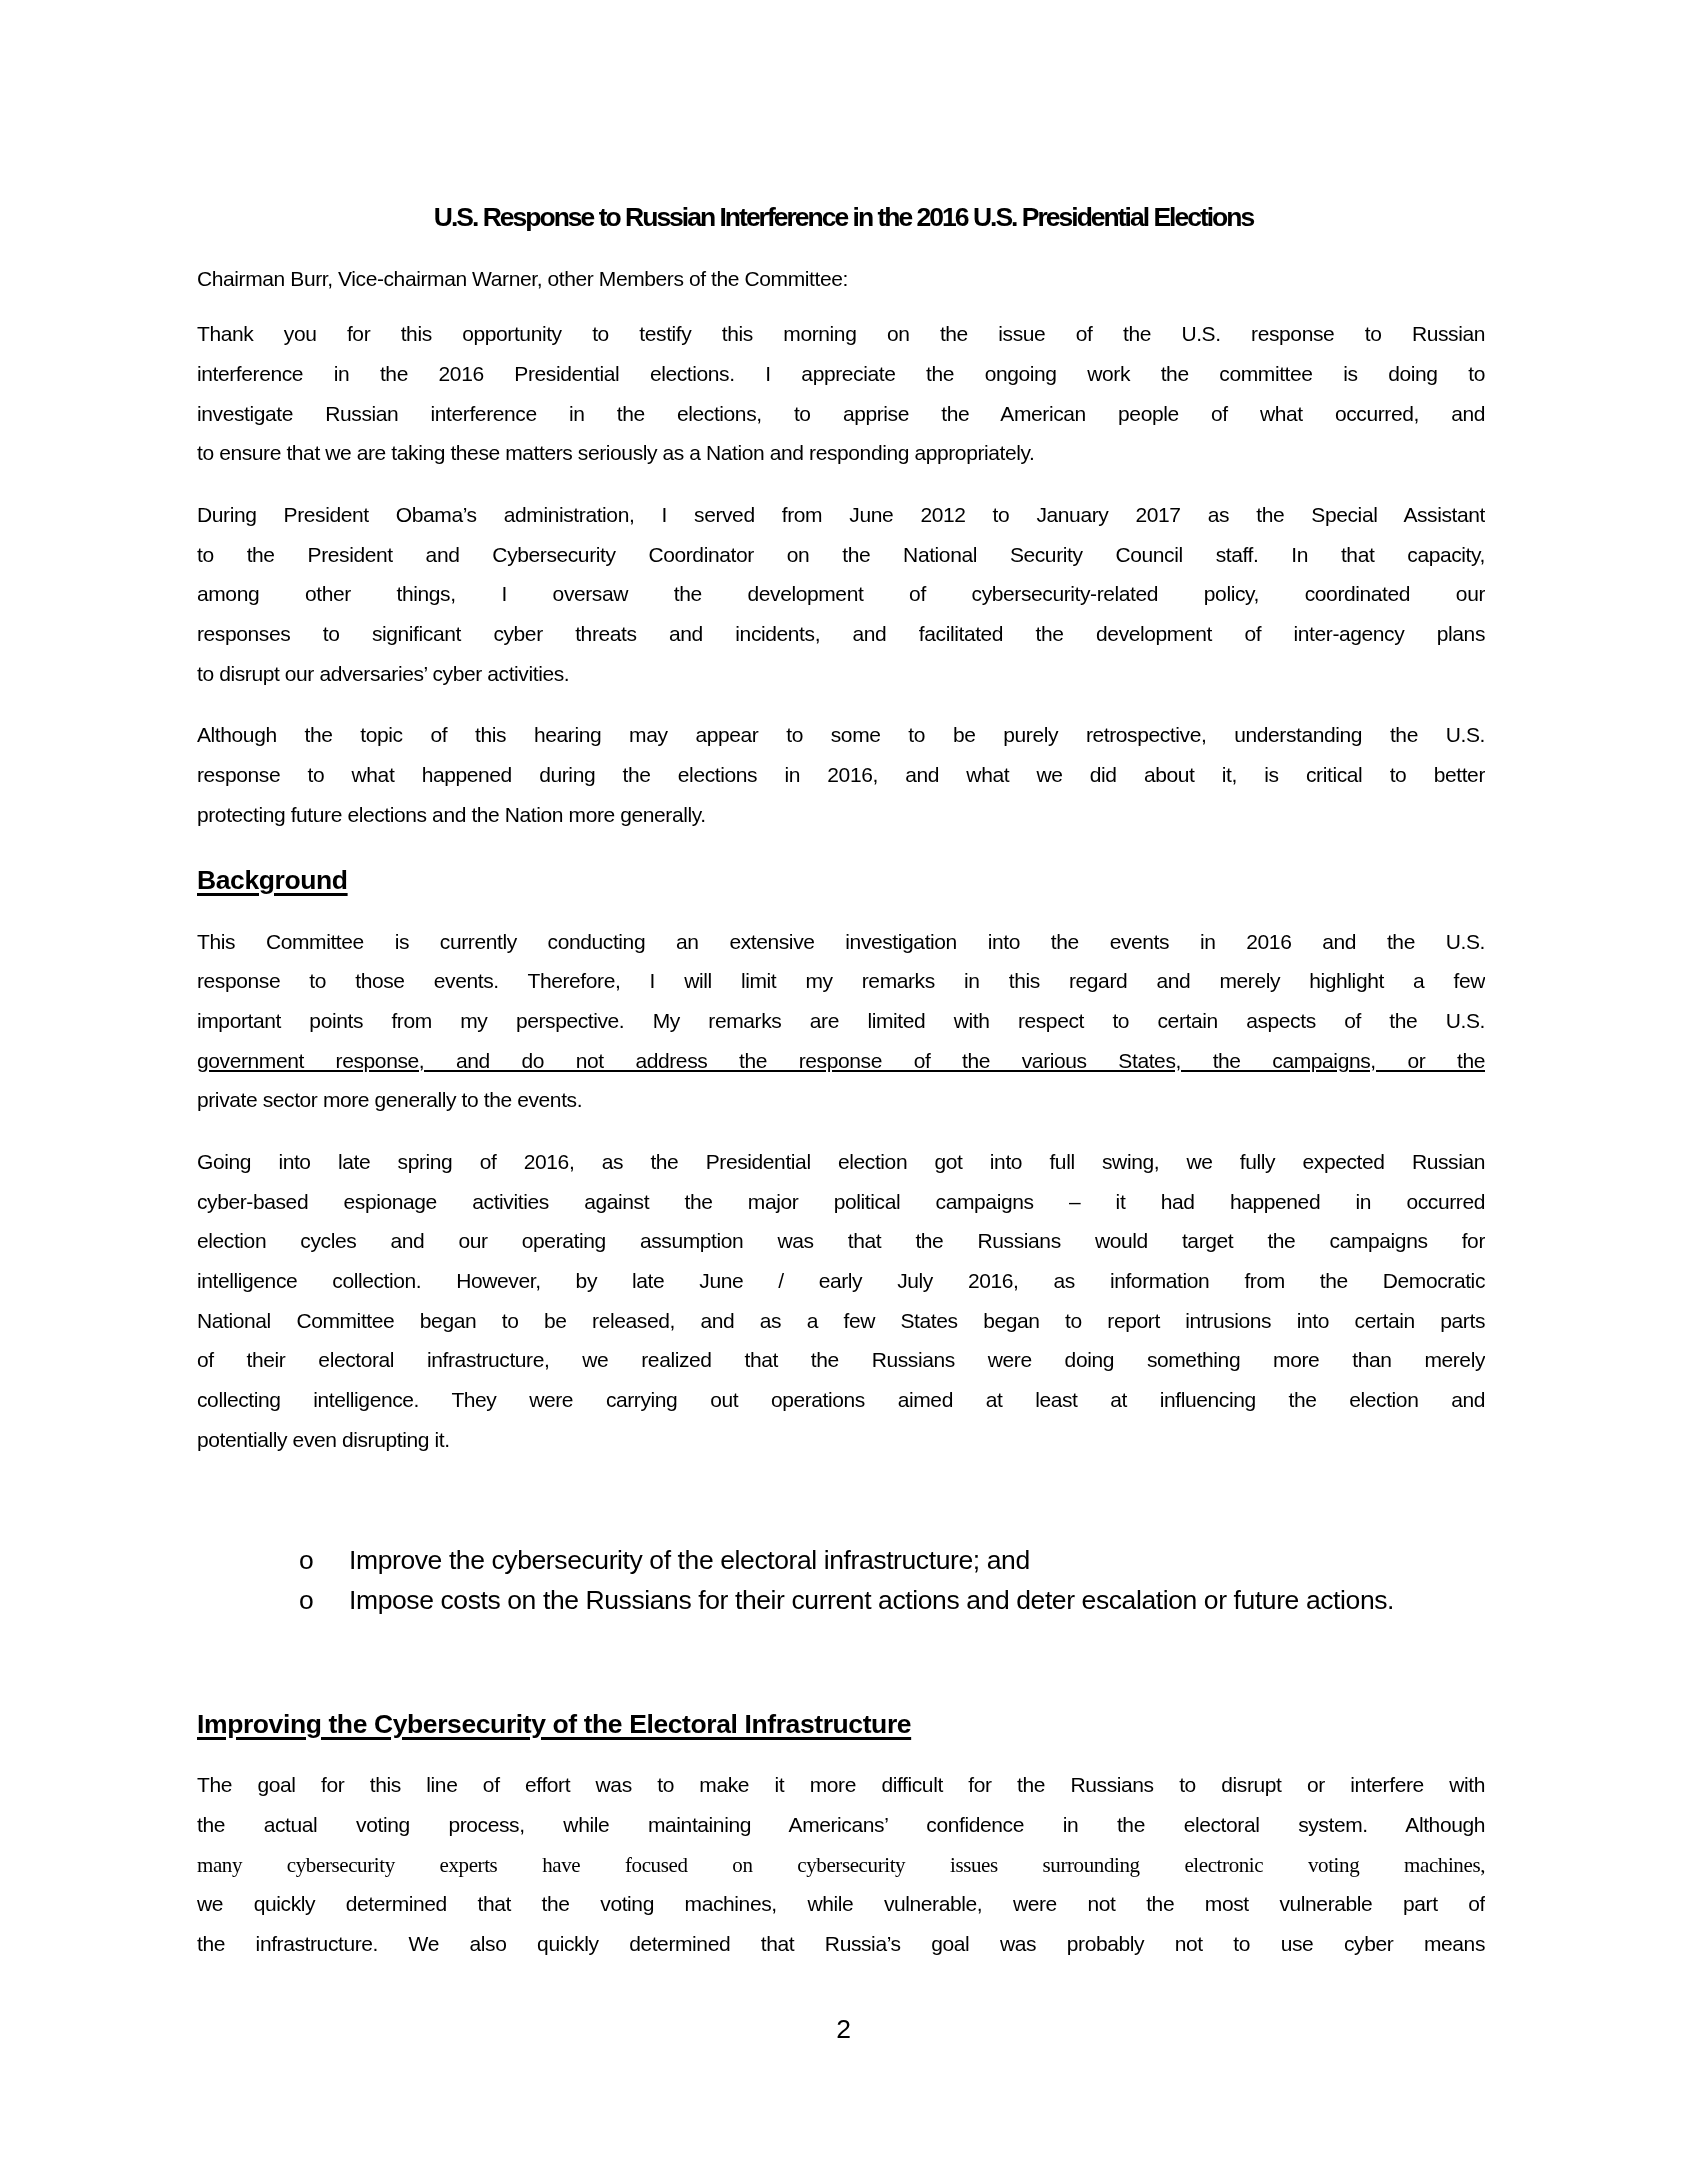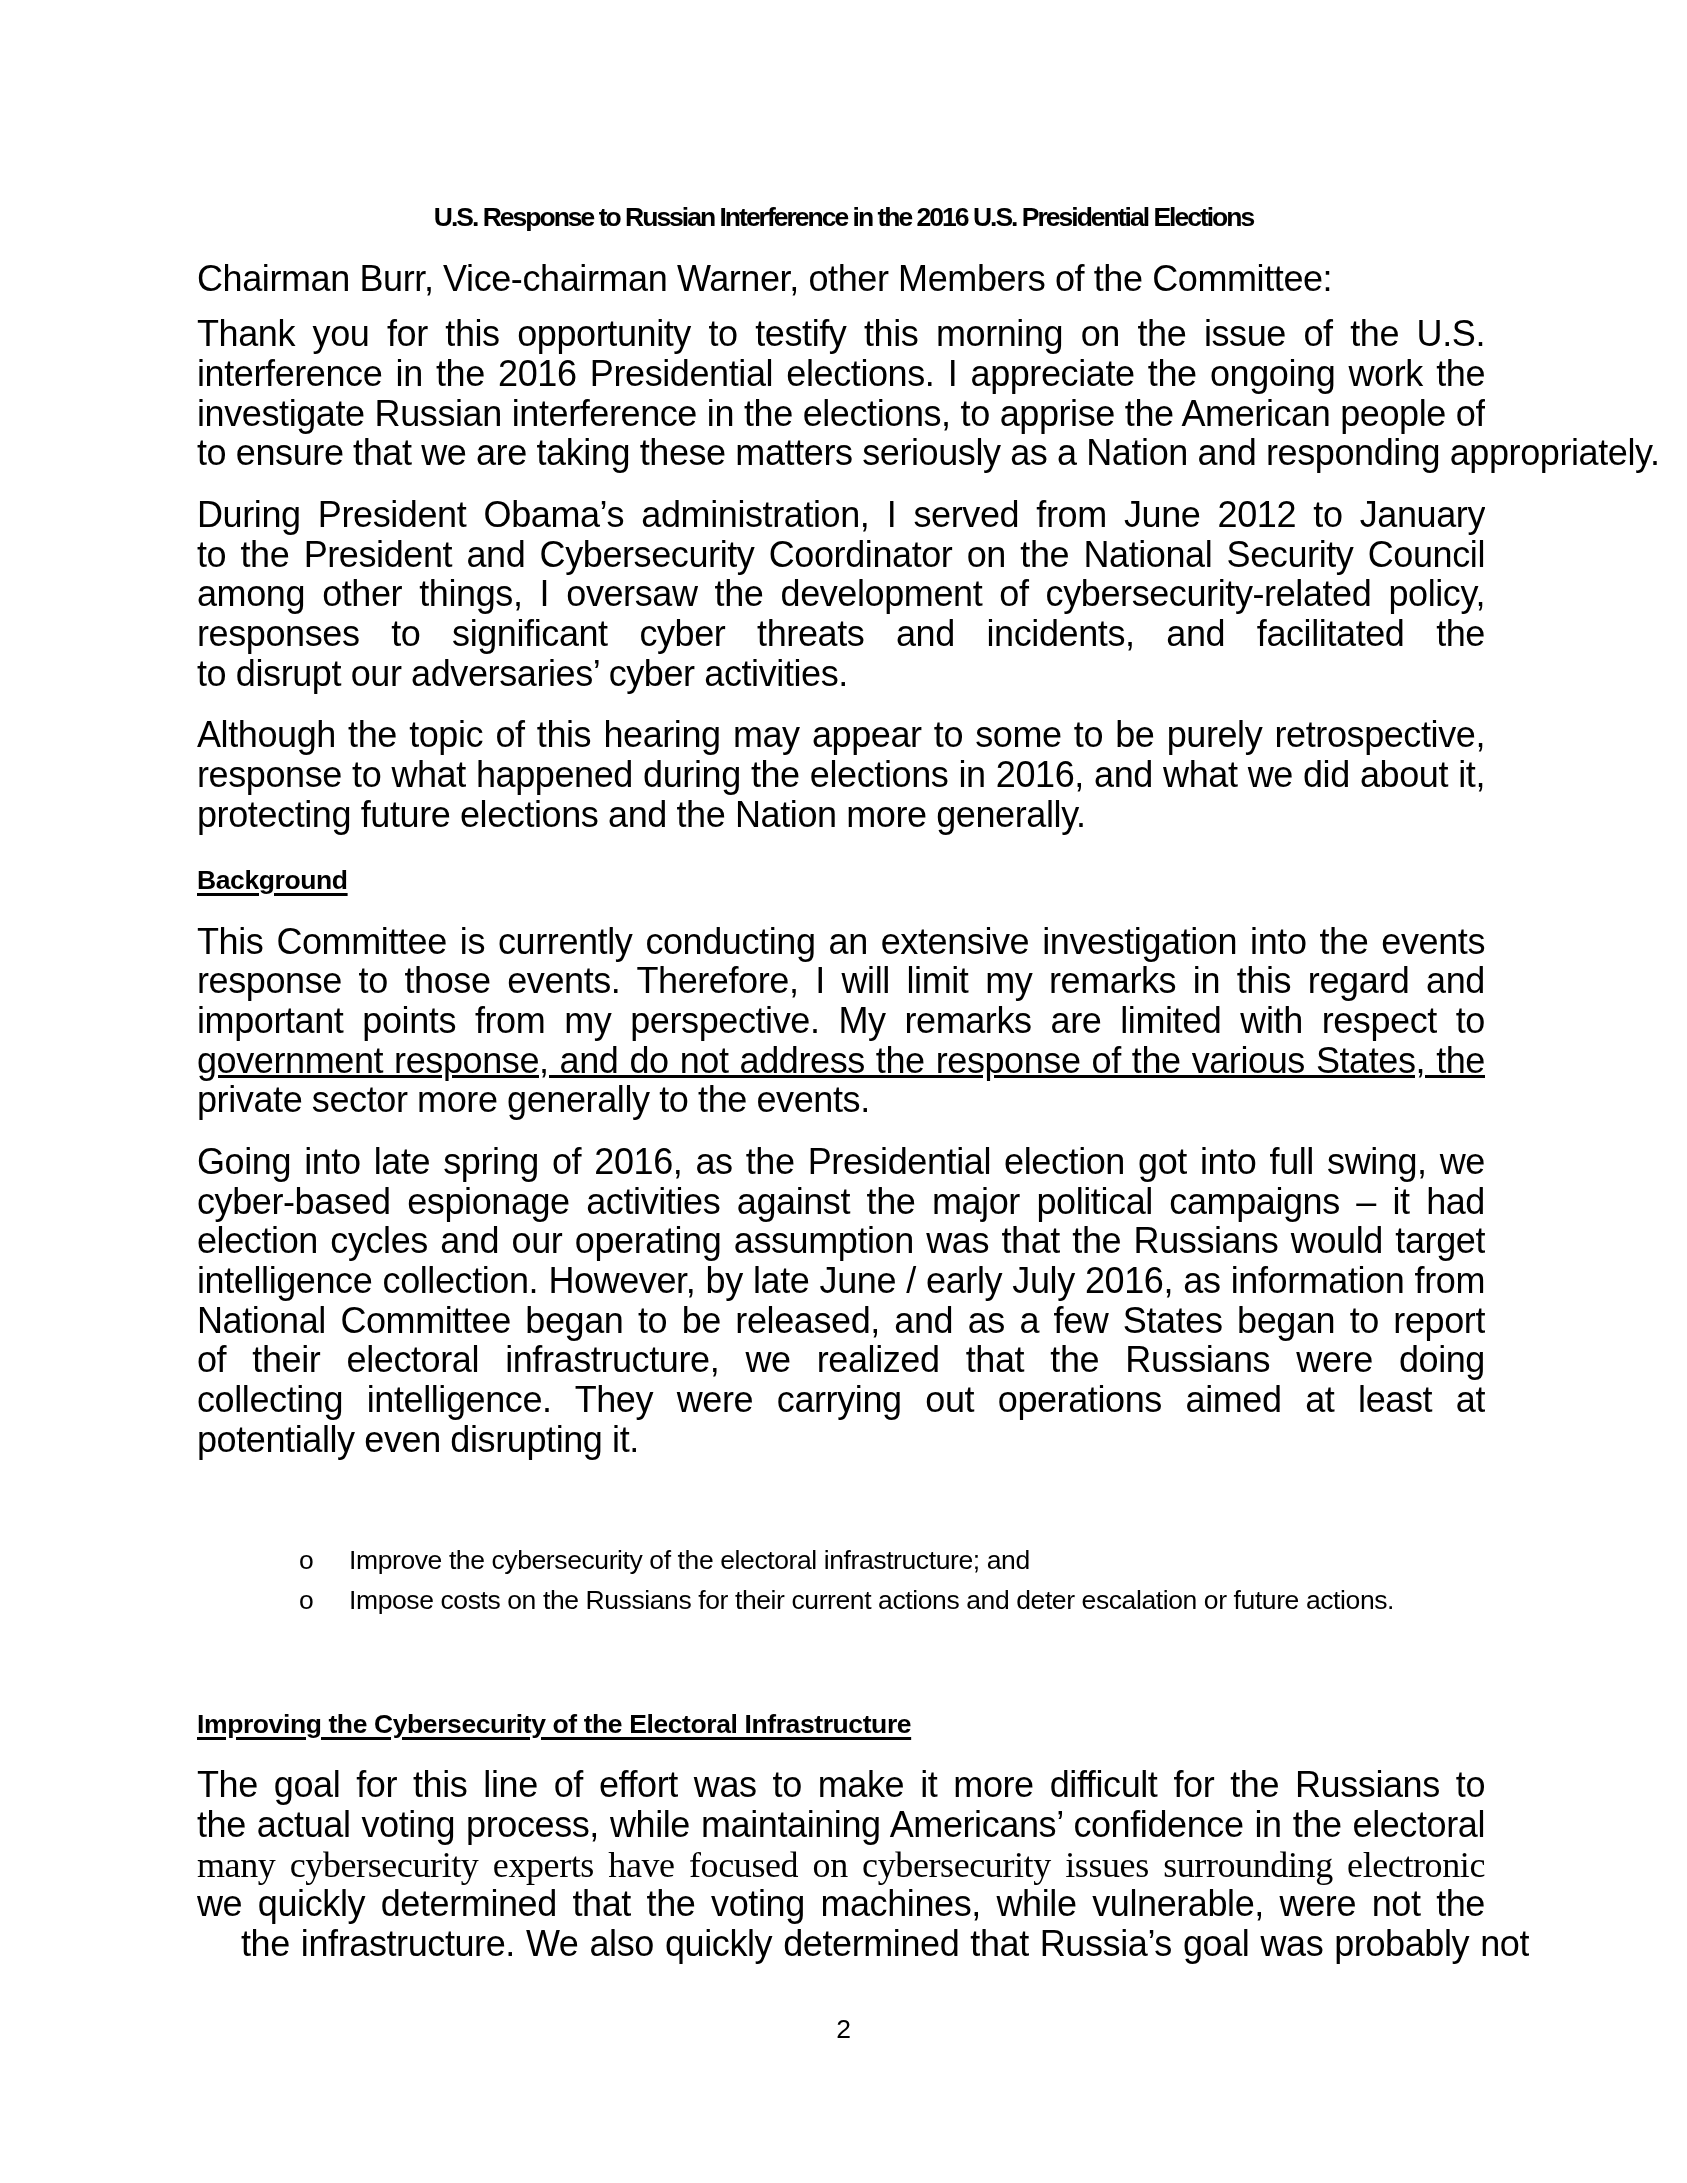--- a/index.html
+++ b/index.html
@@ -4,21 +4,21 @@
 <style>
   html, body { margin: 0; padding: 0; background: #ffffff; }
   body { width: 1687px; height: 2183px; position: relative; overflow: hidden; }
   .page {
     position: absolute; left: 0; top: 0; width: 1687px; height: 2183px;
     background: #ffffff; color: #000000;
     font-family: "Liberation Sans", "DejaVu Sans", sans-serif;
   }
   .line {
     position: absolute; left: 197px; width: 1288px;
-    font-size: 36px; line-height: 40px; height: 40px;
+    font-size: 21px; line-height: 40px; height: 40px;
     white-space: nowrap; letter-spacing: -0.4px; word-spacing: 0px;
   }
   .line.j { text-align: justify; text-align-last: justify; white-space: normal; overflow: hidden; }
   .title {
     position: absolute; left: 0; width: 1687px; text-align: center;
     font-size: 26.5px; font-weight: bold; line-height: 40px; height: 40px; letter-spacing: -0.4px;
   }
   .heading {
     position: absolute; left: 197px; font-size: 26.5px; font-weight: bold;
     line-height: 40px; height: 40px; text-decoration: underline; text-decoration-thickness: 2.6px;
@@ -100,19 +100,19 @@
   </div>
 
 
   <div class="heading" style="top:1704px">Improving the Cybersecurity of the Electoral Infrastructure</div>
 
   <div>
     <div class="line j" style="top: 1765px; white-space: normal;">The goal for this line of effort was to make it more difficult for the Russians to disrupt or interfere with</div>
     <div class="line j" style="top: 1805px; white-space: normal;">the actual voting process, while maintaining Americans’ confidence in the electoral system.  Although</div>
     <div class="line j" style="top: 1845px; white-space: normal; font-family: Liberation Serif, serif;">many cybersecurity experts have focused on cybersecurity issues surrounding electronic voting machines,</div>
     <div class="line j" style="top: 1884px; white-space: normal;">we quickly determined that the voting machines, while vulnerable, were not the most vulnerable part of</div>
-    <div class="line j" style="top: 1924px; white-space: normal; margin-left: 44px;">the infrastructure.  We also quickly determined that Russia’s goal was probably not to use cyber means</div>
+    <div class="line j" style="top: 1924px; white-space: normal;">the infrastructure.  We also quickly determined that Russia’s goal was probably not to use cyber means</div>
   </div>
 
   <div class="page-number" style="top:2009px">2</div>
 
 </div>
 
 
 </body></html>

